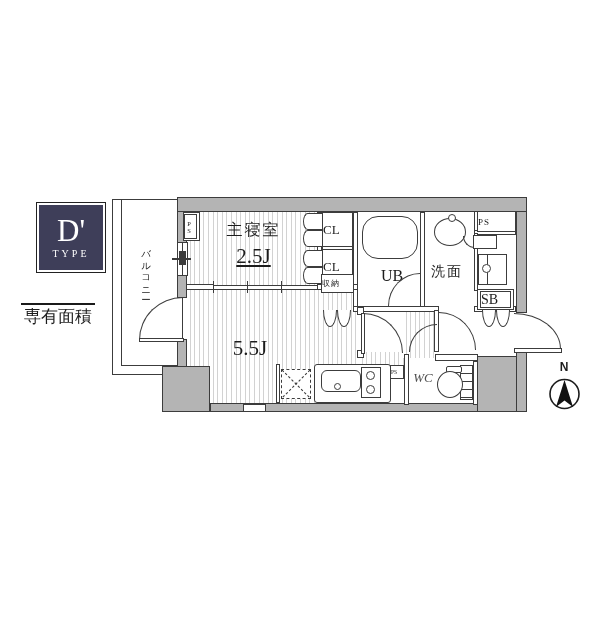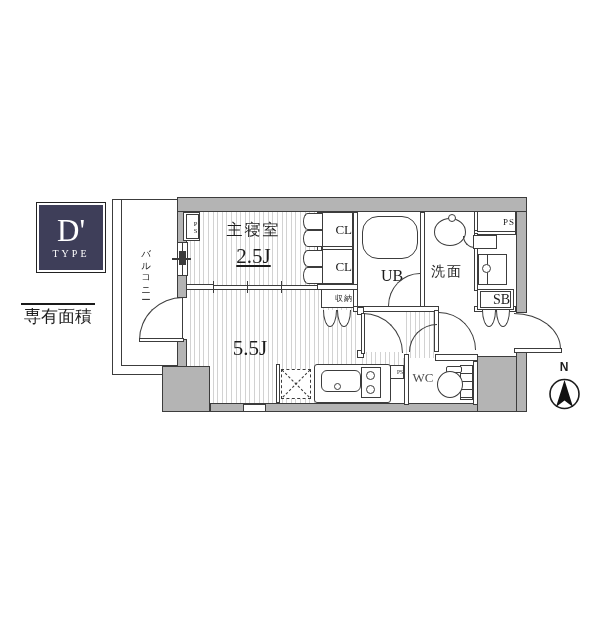--- a/index.html
+++ b/index.html
@@ -3,21 +3,21 @@
 <meta charset="utf-8">
 <style>
   html,body{margin:0;padding:0;background:#fff;}
   #stage{position:relative;width:613px;height:619px;background:#fff;overflow:hidden;
          font-family:"Liberation Serif","DejaVu Serif",serif;color:#1c1c1c;}
   .abs{position:absolute;box-sizing:border-box;}
   .wall{background:#b4b4b4;border:1px solid #3c3c3c;}
   .iwall{background:#fff;border:1px solid #3c3c3c;}
   .floor{background-color:#fff;background-image:repeating-linear-gradient(to right,#fff 0,#fff 3.6px,#d2d2d2 3.6px,#d2d2d2 4.6px);}
   .ln{background:#3c3c3c;}
-  .box{background:#fff;border:1px solid #3c3c3c;display:flex;align-items:center;justify-content:flex-end;}
+  .box{background:#fff;border:1px solid #3c3c3c;display:flex;align-items:center;justify-content:flex-start;}
   .arc{border:1.3px solid #3c3c3c;background:transparent;}
   .arc-tr{border-left:0;border-bottom:0;border-top-right-radius:100% 100%;}
   .arc-tl{border-right:0;border-bottom:0;border-top-left-radius:100% 100%;}
   .arc-bl{border-right:0;border-top:0;border-bottom-left-radius:100% 100%;}
   .fold-d{border:1.2px solid #3c3c3c;border-top:0;border-radius:0 0 50% 50% / 0 0 100% 100%;background:#fff;}
   .fold-l{border:1.2px solid #3c3c3c;border-right:0;border-radius:50% 0 0 50% / 100% 0 0 100%;background:#fff;}
   .lbl{text-align:center;line-height:1.1;white-space:nowrap;}
   .vtxt{writing-mode:vertical-rl;text-orientation:upright;}
   .circle{border:1.2px solid #3c3c3c;border-radius:50%;background:#fff;}
 </style>
@@ -100,21 +100,21 @@
   <div class="abs box" style="left:322px;top:212px;width:31px;height:35px;font-size:13px;">
       <span>CL</span>
     </div>
   <div class="abs box" style="left:322px;top:249px;width:31px;height:35px;font-size:13px;">
       <span>CL</span>
     </div>
   <div class="abs fold-l" style="left:303px;top:213px;width:19px;height:17px;"></div>
   <div class="abs fold-l" style="left:303px;top:230px;width:19px;height:17px;"></div>
   <div class="abs fold-l" style="left:303px;top:250px;width:19px;height:17px;"></div>
   <div class="abs fold-l" style="left:303px;top:267px;width:19px;height:17px;"></div>
-  <div class="abs box" style="left:321px;top:289px;width:33px;height:19px;font-size:8px;letter-spacing:1px;">
+  <div class="abs box" style="left:321px;top:274px;width:33px;height:19px;font-size:8px;letter-spacing:1px;">
       <span>収納</span>
     </div>
   <div class="abs fold-d" style="left:323px;top:310px;width:14px;height:17px;"></div>
   <div class="abs fold-d" style="left:337px;top:310px;width:14px;height:17px;"></div>
 
   <div class="abs" style="left:362px;top:216px;width:56px;height:43px;border:1.4px solid #3c3c3c;border-radius:16px;background:#fff;"></div>
   <div class="abs lbl" style="left:370px;top:267px;width:44px;font-size:16px;">UB</div>
   <div class="abs arc arc-tl" style="left:388px;top:273px;width:32px;height:33px;"></div>
 
   <div class="abs circle" style="left:434px;top:218px;width:32px;height:28px;"></div>
@@ -153,21 +153,21 @@
   <div class="abs" style="left:314px;top:364px;width:77px;height:39px;border:1.4px solid #3c3c3c;border-radius:3px;background:#fff;"></div>
   <div class="abs" style="left:321px;top:370px;width:40px;height:22px;border:1.2px solid #3c3c3c;border-radius:6px;background:#fff;"></div>
   <div class="abs circle" style="left:334px;top:383px;width:7px;height:7px;"></div>
   <div class="abs box" style="left:361px;top:367px;width:20px;height:31px;"></div>
   <div class="abs circle" style="left:366px;top:371px;width:9px;height:9px;"></div>
   <div class="abs circle" style="left:366px;top:385px;width:9px;height:9px;"></div>
   <div class="abs box" style="left:390px;top:365px;width:14px;height:14px;font-size:5.5px;">
       <span>PS</span>
     </div>
 
-  <div class="abs lbl" style="left:407px;top:371px;width:32px;font-size:13px;color:#4f4f4f;">WC</div>
+  <div class="abs lbl" style="left:407px;top:371px;width:32px;font-size:13px;color:#4f4f4f;font-style:italic;">WC</div>
   <div class="abs" style="left:460px;top:365px;width:13px;height:35px;border:1.2px solid #3c3c3c;background:#fff repeating-linear-gradient(to bottom,transparent 0,transparent 7px,#3c3c3c 7px,#3c3c3c 8px);"></div>
   <div class="abs" style="left:446px;top:366px;width:16px;height:7px;border:1.2px solid #3c3c3c;border-radius:2px;background:#fff;"></div>
   <div class="abs circle" style="left:437px;top:371px;width:26px;height:27px;"></div>
 
   <div class="abs lbl" style="left:554px;top:361px;width:20px;font-size:12px;font-weight:bold;font-family:'Liberation Sans','DejaVu Sans',sans-serif;">N</div>
   <svg class="abs" style="left:548px;top:377px;" width="33" height="33" viewBox="0 0 33 33">
     <circle cx="16.5" cy="17" r="14.5" fill="none" stroke="#1c1c1c" stroke-width="1.6"></circle>
     <polygon points="16.5,3 25,30 16.5,23.5 8,30" fill="#111"></polygon>
   </svg>
 

